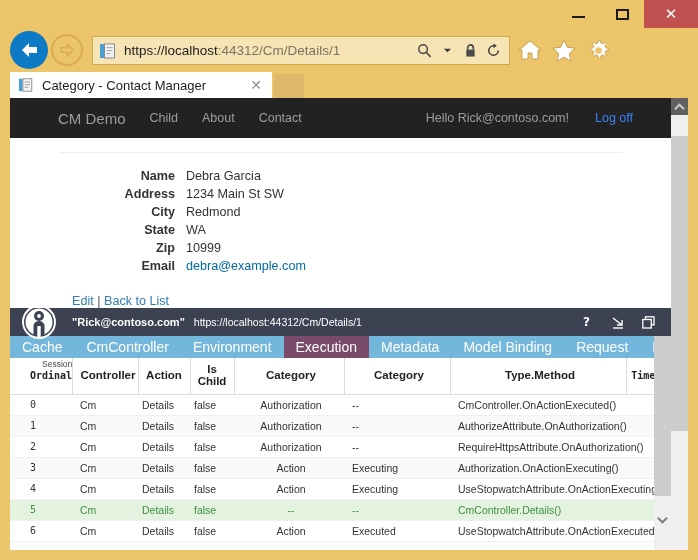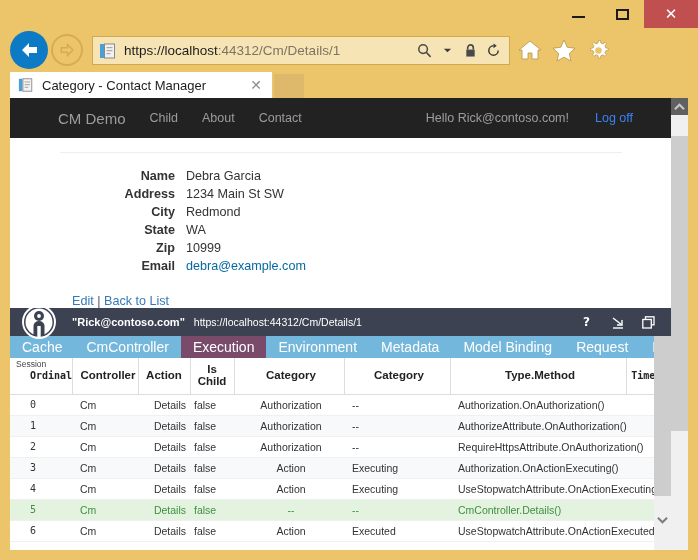--- a/index.html
+++ b/index.html
@@ -250,21 +250,21 @@
 
   
   #glimpse-body {
     position: relative;
     height: 192px;
     background: #ffffff;
     overflow: hidden;
   }
   #session-label {
     position: absolute;
-    left: 6px; top: 1px;
+    left: 32px; top: 1px;
     font-size: 8.5px; color: #444;
     font-family: "Liberation Sans", sans-serif;
     z-index: 2;
   }
   #exec-table {
     width: 644px;
     border-collapse: collapse;
     table-layout: fixed;
     font-family: "Liberation Sans", sans-serif;
   }
@@ -282,21 +282,21 @@
   #exec-table td {
     font-size: 10.5px; color: #333;
     padding: 4px 4px;
     border-bottom: 1px solid #f0f0f0;
     vertical-align: top;
   }
   #exec-table tr.odd td { background: #f7f9fb; }
   #exec-table tr.highlight td { background: #e4f3e0; color: #3f8f3f; }
   .c-ordinal { width: 62px; padding-left: 20px !important; font-family:"DejaVu Sans Mono", monospace; font-size: 10px !important;}
   .c-controller { width: 66px; text-align: left; padding-left: 8px !important;}
-  .c-action { width: 52px; text-align: right; }
+  .c-action { width: 52px; text-align: left; }
   .c-ischild { width: 44px; text-align: left; }
   .c-cat1 { width: 110px; text-align: center; padding-left: 8px !important;}
   .c-cat2 { width: 106px; text-align: left; padding-left: 8px !important;}
   .c-method { width: 176px; text-align: left; padding-left: 8px !important;}
   .c-time { width: 88px; text-align: right; padding-right: 10px !important;
             font-family: "DejaVu Sans Mono", monospace; font-size: 10px !important; color: #555;}
   tr.highlight .c-time { color: #3f8f3f; }
 
   
   #glimpse-scrollbar {
@@ -521,22 +521,22 @@
               <rect x="3.5" y="0.8" width="8.5" height="8" fill="none" stroke="#ffffff" stroke-width="1.3"></rect>
               <rect x="0.8" y="3.5" width="8.5" height="8.5" fill="#3c4251" stroke="#ffffff" stroke-width="1.3"></rect>
             </svg>
           </span>
         </span>
       </div>
 
       <div id="glimpse-tabs">
         <span class="gtab">Cache</span>
         <span class="gtab">CmController</span>
+        <span class="gtab">Environment</span>
         <span class="gtab active">Execution</span>
-        <span class="gtab">Environment</span>
         <span class="gtab">Metadata</span>
         <span class="gtab">Model Binding</span>
         <span class="gtab">Request</span>
         <span class="gtab">Routes</span>
         <span class="gtab">SQL</span>
         <span class="gtab italic">Ajax</span>
 
       </div>
 
       <div id="glimpse-body">
@@ -556,21 +556,21 @@
             </tr>
           </thead>
           <tbody>
             <tr>
               <td class="c-ordinal">0</td>
               <td class="c-controller">Cm</td>
               <td class="c-action">Details</td>
               <td class="c-ischild">false</td>
               <td class="c-cat1">Authorization</td>
               <td class="c-cat2">--</td>
-              <td class="c-method">Authorization.OnAuthorization()</td>
+              <td class="c-method">CmController.OnActionExecuted()</td>
               <td class="c-time"> </td>
             </tr>
             <tr class="odd">
               <td class="c-ordinal">1</td>
               <td class="c-controller">Cm</td>
               <td class="c-action">Details</td>
               <td class="c-ischild">false</td>
               <td class="c-cat1">Authorization</td>
               <td class="c-cat2">--</td>
               <td class="c-method">AuthorizeAttribute.OnAuthorization()</td>

